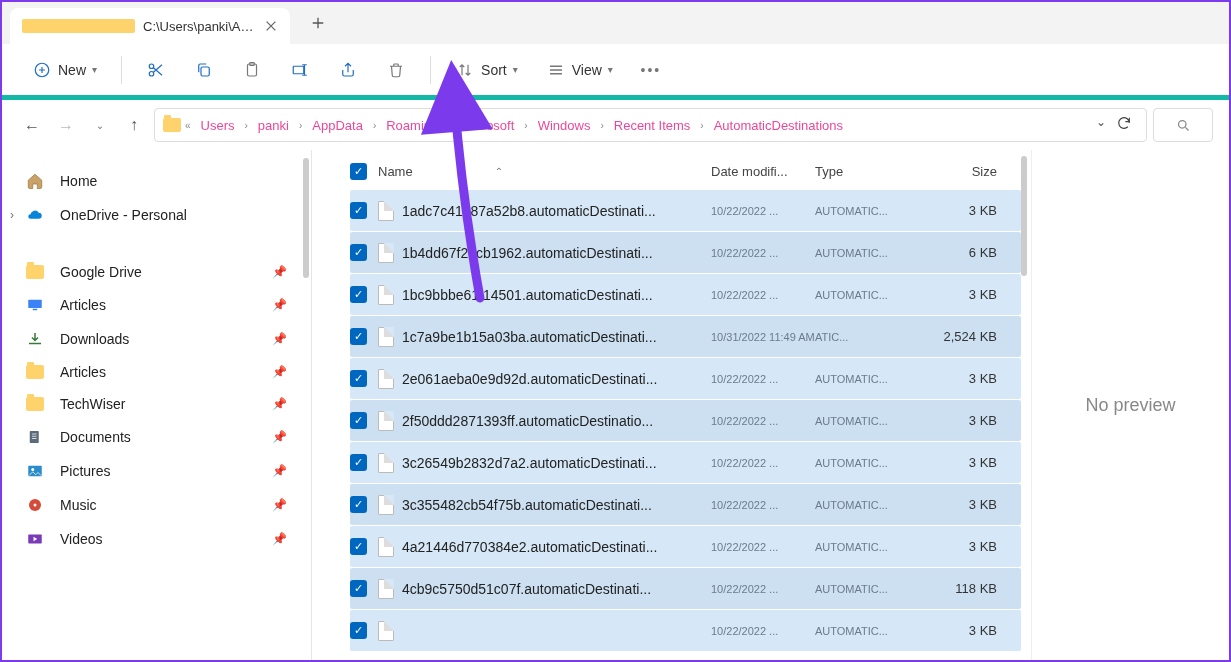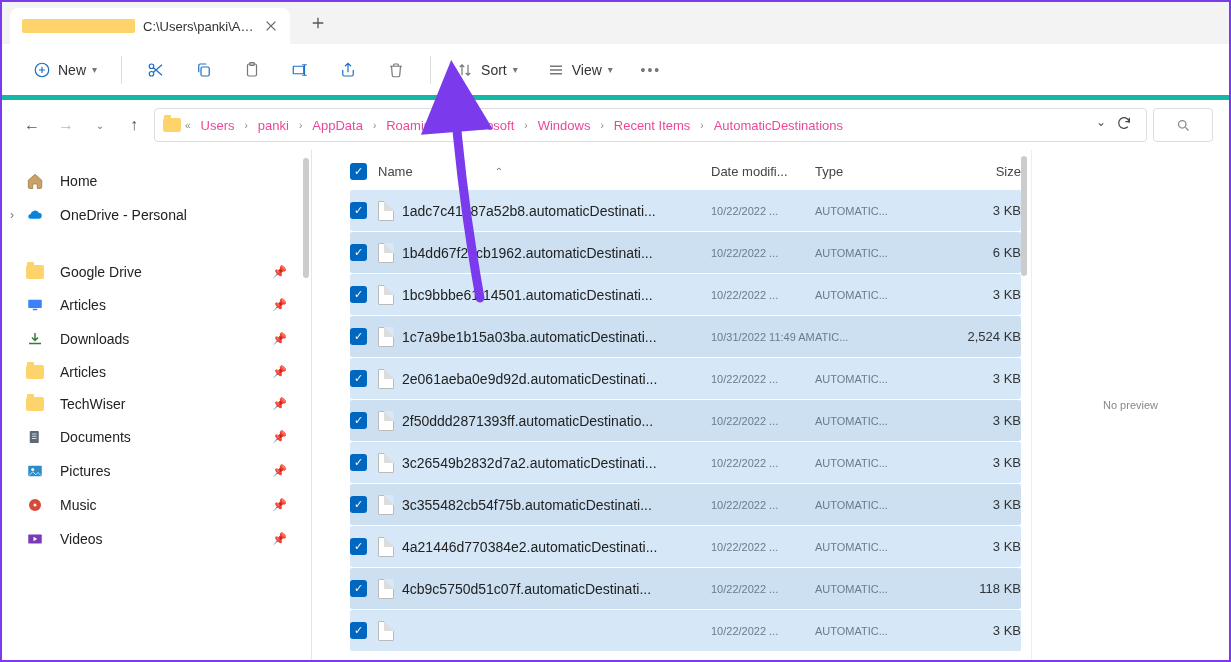--- a/index.html
+++ b/index.html
@@ -40,34 +40,34 @@
   .sb-scroll { position: absolute; right: 2px; top: 8px; width: 6px; height: 120px; background: #ccc; border-radius: 3px; }
 
   .content { flex: 1; display: flex; position: relative; }
   .filelist { flex: 1; padding: 4px 10px 4px 38px; overflow: hidden; }
   .file-scroll { position: absolute; right: 202px; top: 6px; width: 6px; height: 120px; background: #ccc; border-radius: 3px; }
   .cols { display: flex; align-items: center; height: 36px; font-size: 13px; color: #444; border-bottom: 1px solid transparent; }
   .col-chk { width: 28px; display: flex; align-items: center; }
   .col-name { flex: 1; display: flex; align-items: center; gap: 12px; }
   .col-date { width: 104px; }
   .col-type { width: 118px; }
-  .col-size { width: 88px; text-align: right; padding-right: 0; }
+  .col-size { width: 88px; text-align: right; padding-right: 24px; }
   .sort-up { font-size: 10px; color: #777; margin-left: 70px; }
 
   .row { display: flex; align-items: center; height: 41px; font-size: 14px; background: #d6e8f7; margin-bottom: 1px; border-radius: 2px; }
   .row.alt { background: #cce0f2; }
   .row .col-name { gap: 8px; overflow: hidden; }
   .row .fname { white-space: nowrap; overflow: hidden; text-overflow: ellipsis; color: #222; }
   .row .col-date, .row .col-type { color: #6b7b8c; font-size: 11px; white-space: nowrap; overflow: hidden; text-overflow: ellipsis; }
   .row .col-size { color: #333; font-size: 13px; }
   .chk { width: 17px; height: 17px; background: #0067c0; border-radius: 3px; display: flex; align-items: center; justify-content: center; color: #fff; font-size: 11px; }
   .file-ico { width: 16px; height: 20px; border: 1px solid #bbb; border-radius: 1px; background: #fff; position: relative; }
   .file-ico::after { content: ""; position: absolute; right: -1px; top: -1px; border-width: 5px; border-style: solid; border-color: #d6e8f7 #d6e8f7 #ddd #ddd; }
 
-  .preview { width: 198px; display: flex; align-items: center; justify-content: center; color: #888; font-size: 11px; border-left: 1px solid #eee; }
+  .preview { width: 198px; display: flex; align-items: center; justify-content: center; color: #888; font-size: 18px; border-left: 1px solid #eee; }
 
   
   .arrow-wrap { position: absolute; left: 430px; top: 86px; pointer-events: none; z-index: 50; }
   .arrow-wrap svg { overflow: visible; }
 
   
   .folder-ico { width: 18px; height: 14px; background: #ffd36b; border-radius: 2px; position: relative; }
   .folder-ico::before { content: ""; position: absolute; top: -3px; left: 1px; width: 7px; height: 3px; background: #ffd36b; border-radius: 1px 1px 0 0; }
 
   .icon-svg { width: 18px; height: 18px; }

